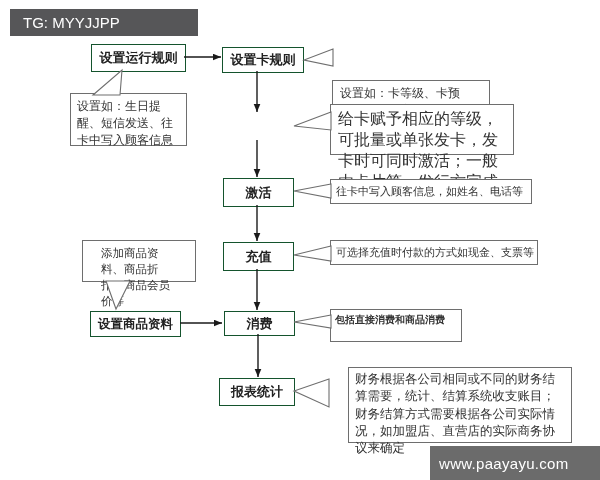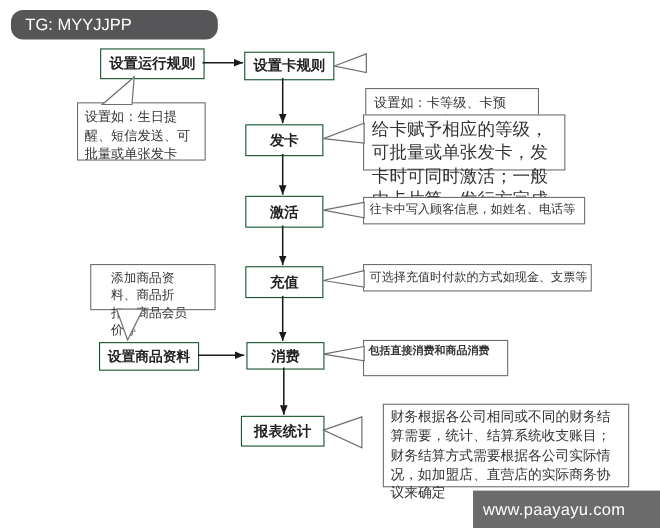--- a/index.html
+++ b/index.html
@@ -2,21 +2,21 @@
 <html><head>
 <meta charset="utf-8">
 <style>
   html,body{margin:0;padding:0;background:#f6f6f6;}
   .canvas{position:relative;width:600px;height:480px;background:#ffffff;overflow:hidden;
           font-family:"Liberation Serif","DejaVu Serif",serif;}
   .layer{position:absolute;left:0;top:0;z-index:6;pointer-events:none;}
   .banner{position:absolute;z-index:7;display:flex;align-items:center;color:#ffffff;
           font-family:"Liberation Sans","DejaVu Sans",sans-serif;}
   .banner-top{left:10px;top:9px;width:175px;height:27px;background:#565658;
-          padding-left:13px;font-size:15px;border-radius:11px;}
+          padding-left:13px;font-size:15px;}
   .banner-bottom{left:430px;top:446px;width:170px;height:34px;background:#6b6b6b;
           padding-left:9px;font-size:15px;letter-spacing:.3px;}
   .node{position:absolute;z-index:3;background:#fff;border:1px solid #14532d;
         display:flex;align-items:center;justify-content:center;
         font-size:13px;font-weight:bold;color:#222;white-space:nowrap;}
   .callout{position:absolute;z-index:2;background:#fff;border:1px solid #6e6e6e;
         color:#333;line-height:1.4;box-sizing:border-box;}
   #n1{left:91px;top:44px;width:93px;height:26px;}
   #n2{left:222px;top:47px;width:80px;height:24px;}
   #n3{left:223px;top:113px;width:69px;height:27px;}
@@ -38,28 +38,27 @@
 <body>
 
 <div class="canvas">
 
   <div class="banner banner-top">
     <span>TG: MYYJJPP</span>
   </div>
 
   <div class="node" id="n1">设置运行规则</div>
   <div class="node" id="n2">设置卡规则</div>
-  <div class="node" id="n3">发卡</div>
   <div class="node" id="n4">激活</div>
   <div class="node" id="n5">充值</div>
   <div class="node" id="n6">设置商品资料</div>
   <div class="node" id="n7">消费</div>
   <div class="node" id="n8">报表统计</div>
 
-  <div class="callout" id="c1">设置如：生日提醒、短信发送、可批量或单张发卡</div>
+  <div class="callout" id="c1">设置如：生日提醒、短信发送、往卡中写入顾客信息</div>
   <div class="callout" id="c2">设置如：卡等级、卡预存、卡折扣率、积分比例等</div>
   <div class="callout" id="c3">给卡赋予相应的等级，可批量或单张发卡，发卡时可同时激活；一般由卡片第一发行方完成</div>
   <div class="callout" id="c4">往卡中写入顾客信息，如姓名、电话等</div>
   <div class="callout" id="c5">可选择充值时付款的方式如现金、支票等</div>
   <div class="callout" id="c6">添加商品资料、商品折扣、商品会员价等</div>
   <div class="callout" id="c7">包括直接消费和商品消费</div>
   <div class="callout" id="c8">财务根据各公司相同或不同的财务结算需要，统计、结算系统收支账目；财务结算方式需要根据各公司实际情况，如加盟店、直营店的实际商务协议来确定</div>
 
   <svg class="layer" width="600" height="480" viewBox="0 0 600 480">
     <defs>

